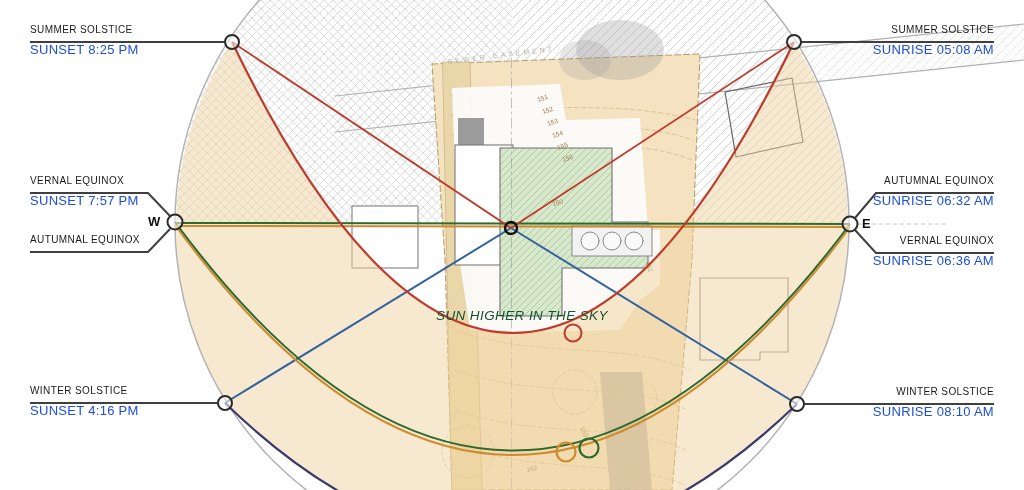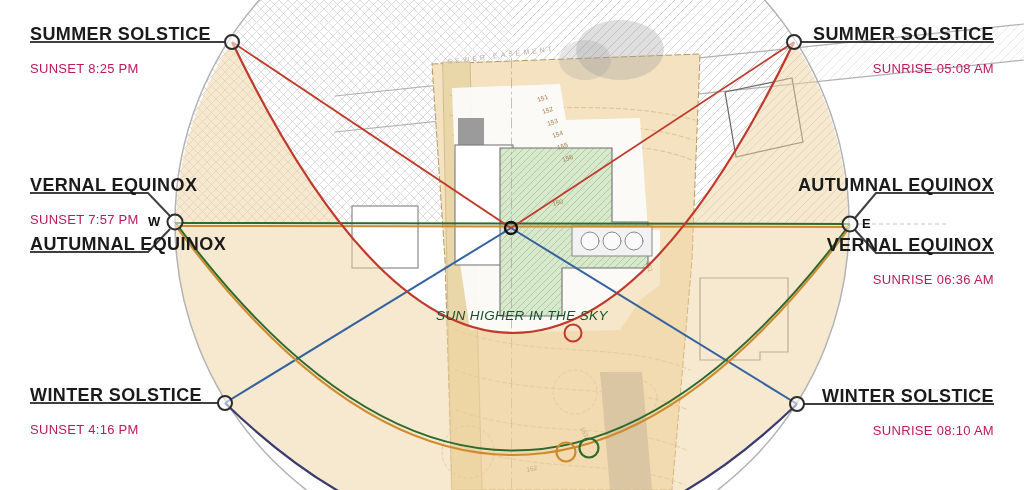--- a/index.html
+++ b/index.html
@@ -1,21 +1,21 @@
 <!DOCTYPE html>
 <html><head>
 <meta charset="utf-8">
 <style>
   html,body{margin:0;padding:0;background:#fff;}
   .stage{position:relative;width:1024px;height:490px;background:#ffffff;overflow:hidden;
          font-family:"Liberation Sans", sans-serif;}
   svg{position:absolute;left:0;top:0;}
   .lbl{position:absolute;white-space:nowrap;color:#1a1a1a;}
-  .lbl .title{font-size:18px;font-weight:700;letter-spacing:.4px;}
-  .lbl .time{font-size:13px;font-weight:400;color:#be185d;letter-spacing:.3px;margin-top:16px;}
+  .lbl .title{font-size:10px;font-weight:400;letter-spacing:.4px;}
+  .lbl .time{font-size:13px;font-weight:400;color:#1d4ed8;letter-spacing:.3px;margin-top:7px;}
   .left{left:30px;text-align:left;}
   .right{right:30px;text-align:right;}
   .compass{position:absolute;font-size:13px;font-weight:700;color:#111;}
   .sky-note{position:absolute;left:436px;top:308px;font-size:13.5px;font-style:italic;
             color:#14532d;letter-spacing:.4px;}
 </style>
 </head>
 <body>
 
 <div class="stage">
@@ -167,20 +167,21 @@
   <div class="lbl left" style="top:175px">
     <div class="title">VERNAL EQUINOX</div>
     <div class="time">SUNSET 7:57 PM</div>
   </div>
   <div class="lbl left" style="top:234px">
     <div class="title">AUTUMNAL EQUINOX</div>
   </div>
 
   <div class="lbl right" style="top:175px">
     <div class="title">AUTUMNAL EQUINOX</div>
+    <div class="time">SUNRISE 06:32 AM</div>
   </div>
   <div class="lbl right" style="top:235px">
     <div class="title">VERNAL EQUINOX</div>
     <div class="time">SUNRISE 06:36 AM</div>
   </div>
 
   <div class="lbl left" style="top:385px">
     <div class="title">WINTER SOLSTICE</div>
     <div class="time">SUNSET 4:16 PM</div>
   </div>

